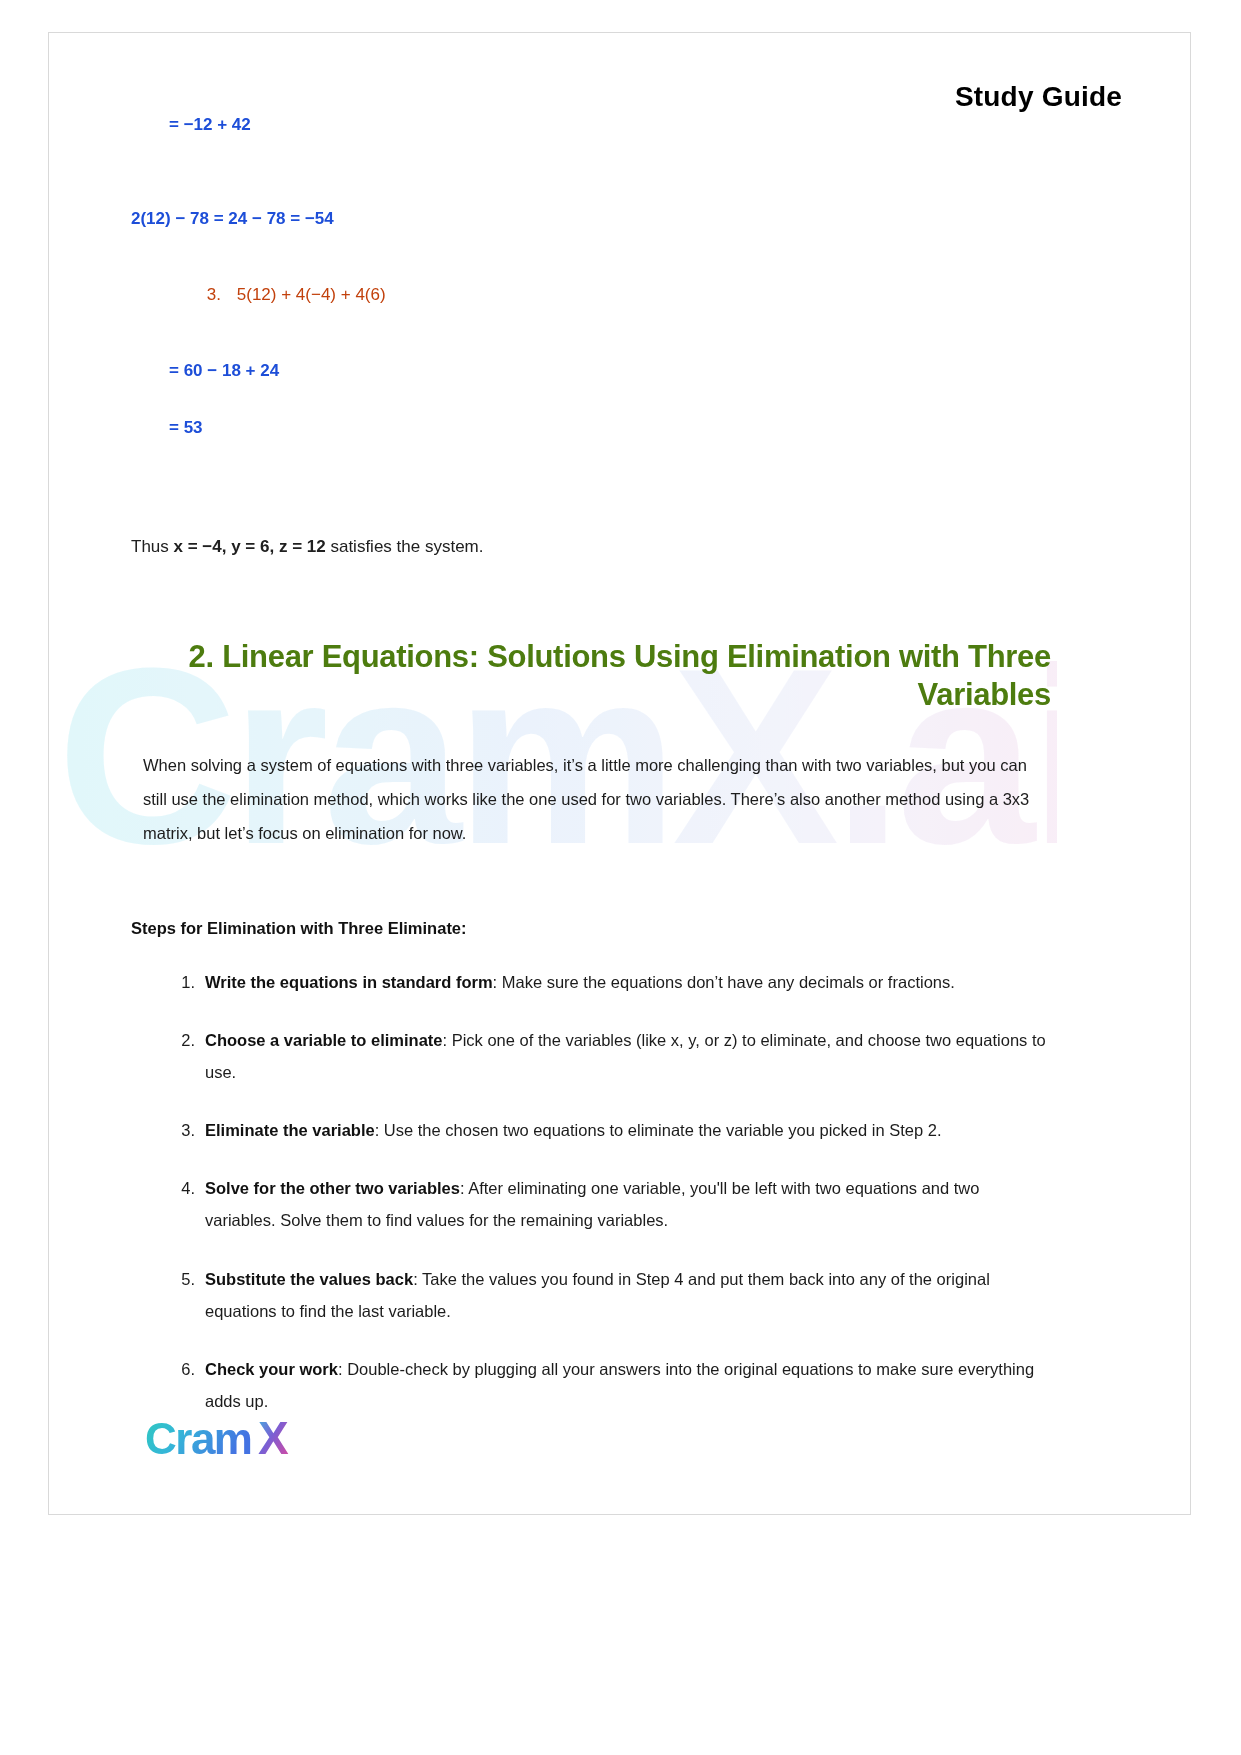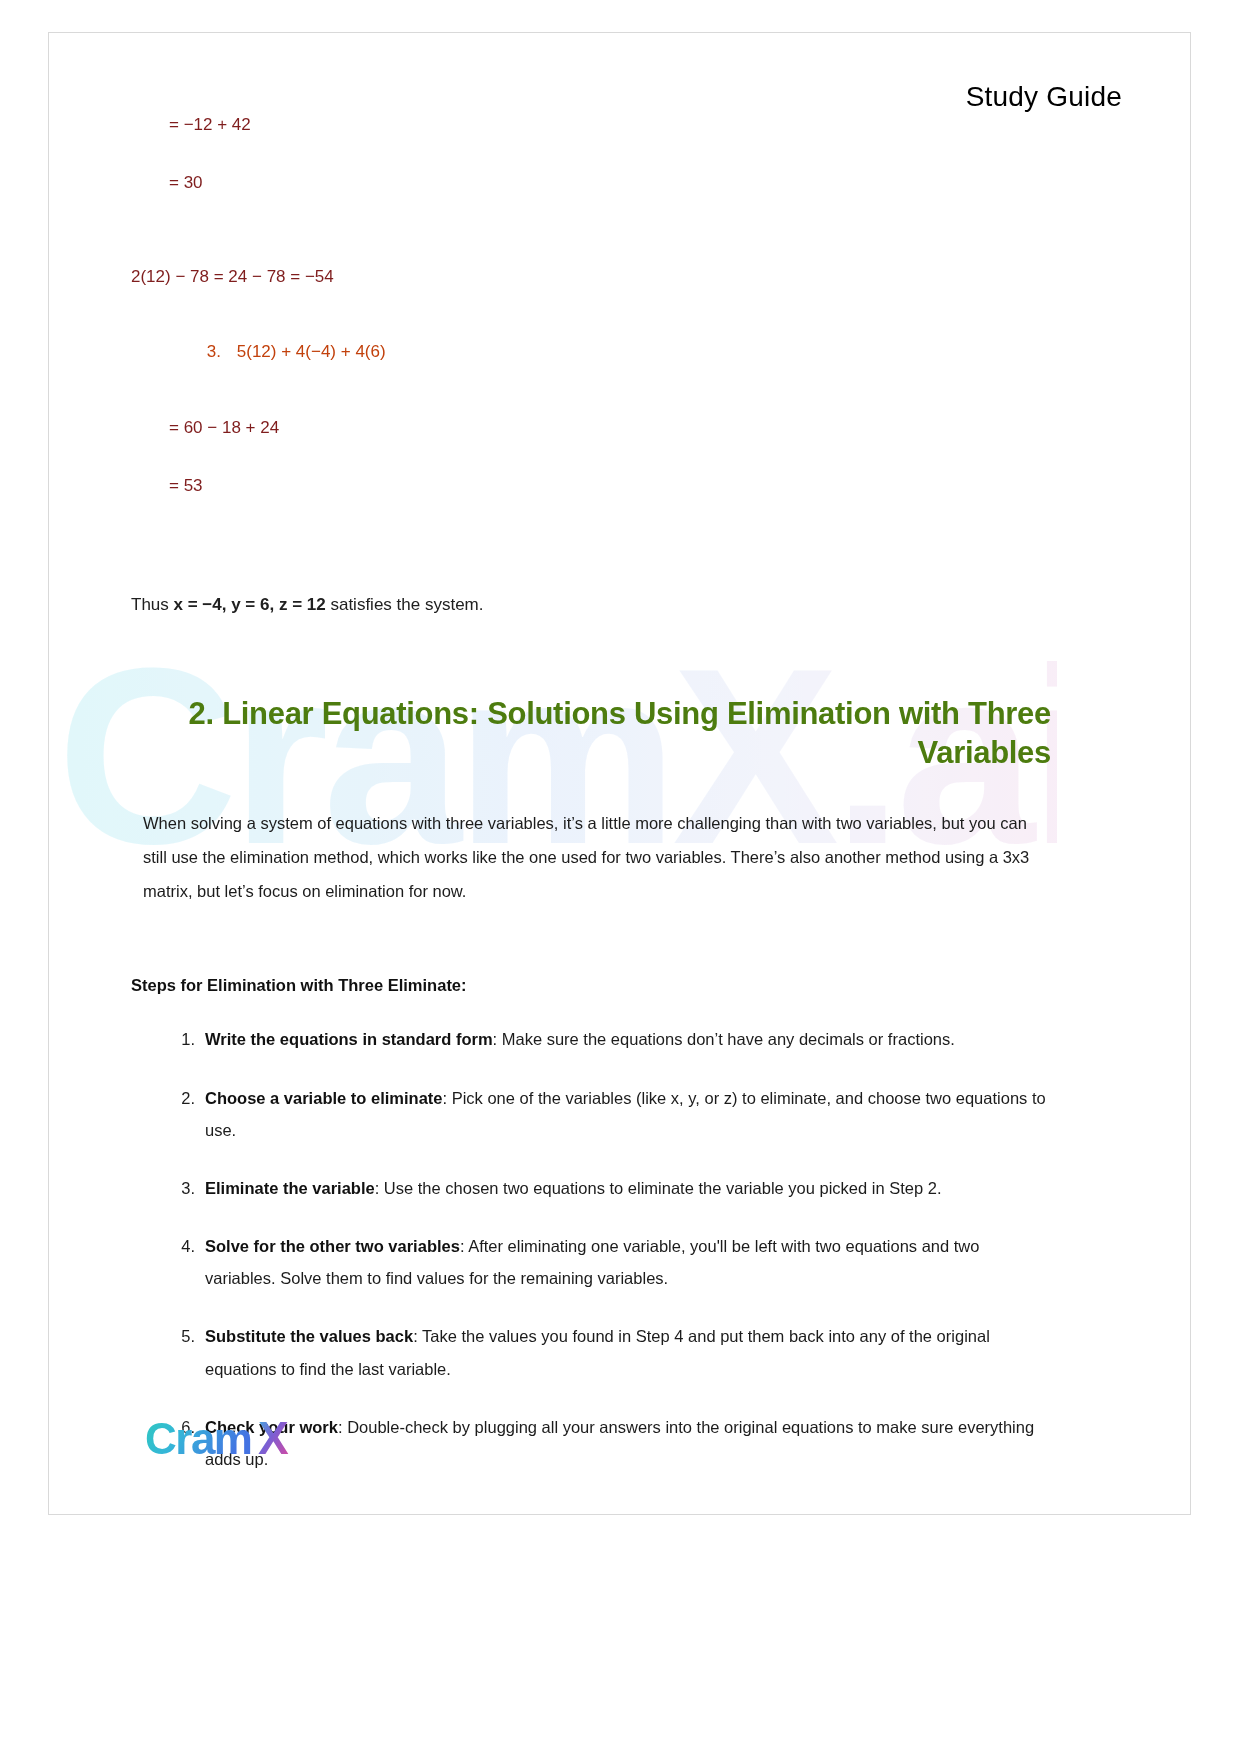--- a/index.html
+++ b/index.html
@@ -33,21 +33,21 @@
     left: 0; top: 0; right: 0; bottom: 0;
     padding: 0;
   }
 
   
   .doc-header {
     position: absolute;
     top: 48px;
     right: 68px;
     font-size: 28px;
-    font-weight: normal;
+    font-weight: bold;
     color: #000000;
     letter-spacing: 0.2px;
   }
 
   
   .watermark {
     position: absolute;
     left: 8px;
     top: 610px;
     width: 1000px;
@@ -62,24 +62,25 @@
   .content {
     position: absolute;
     left: 82px;
     top: 80px;
     width: 920px;
     z-index: 2;
   }
 
   .mathline {
     font-size: 17px;
-    color: #7f1d1d;
+    color: #1d4ed8;
     line-height: 1.4;
     margin: 0 0 34px 0;
     white-space: pre;
+    font-weight: bold;
   }
   .mathline.indent { padding-left: 38px; }
   .mathline.flush  { padding-left: 0; }
 
   .gap-lg { height: 36px; }
   .gap-md { height: 24px; }
 
   .numbered-math {
     font-size: 17px;
     color: #c2410c;
@@ -179,21 +180,20 @@
           </linearGradient>
         </defs>
         <text x="0" y="200" font-family="'Liberation Sans', sans-serif" font-size="250" font-weight="bold" fill="url(#wmg)" letter-spacing="-6">CramX.ai</text>
       </svg>
     </div>
 
     <div class="content">
 
       <div class="mathline indent">= −12 + 42</div>
 
-      <div class="mathline indent">= 30</div>
 
       <div class="gap-lg"></div>
 
       <div class="mathline flush">2(12) − 78 = 24 − 78 = −54</div>
 
       <div class="numbered-math">
         <span class="num">3.</span><span>5(12) + 4(−4) + 4(6)</span>
       </div>
 
       <div class="mathline indent">= 60 − 18 + 24</div>

